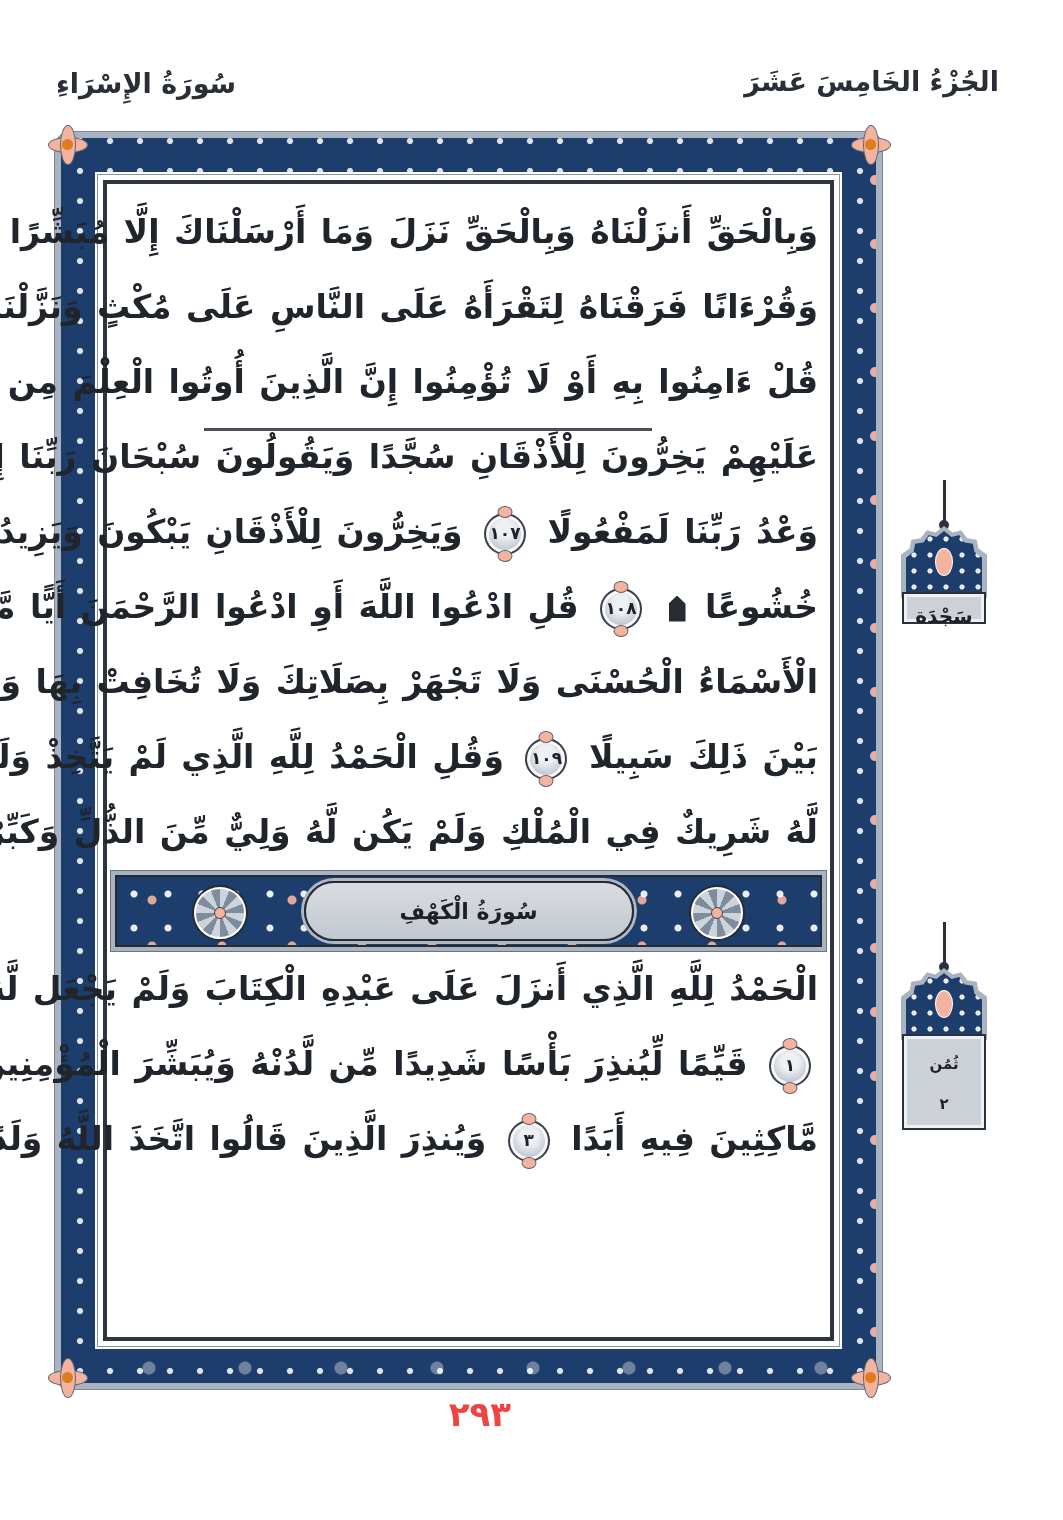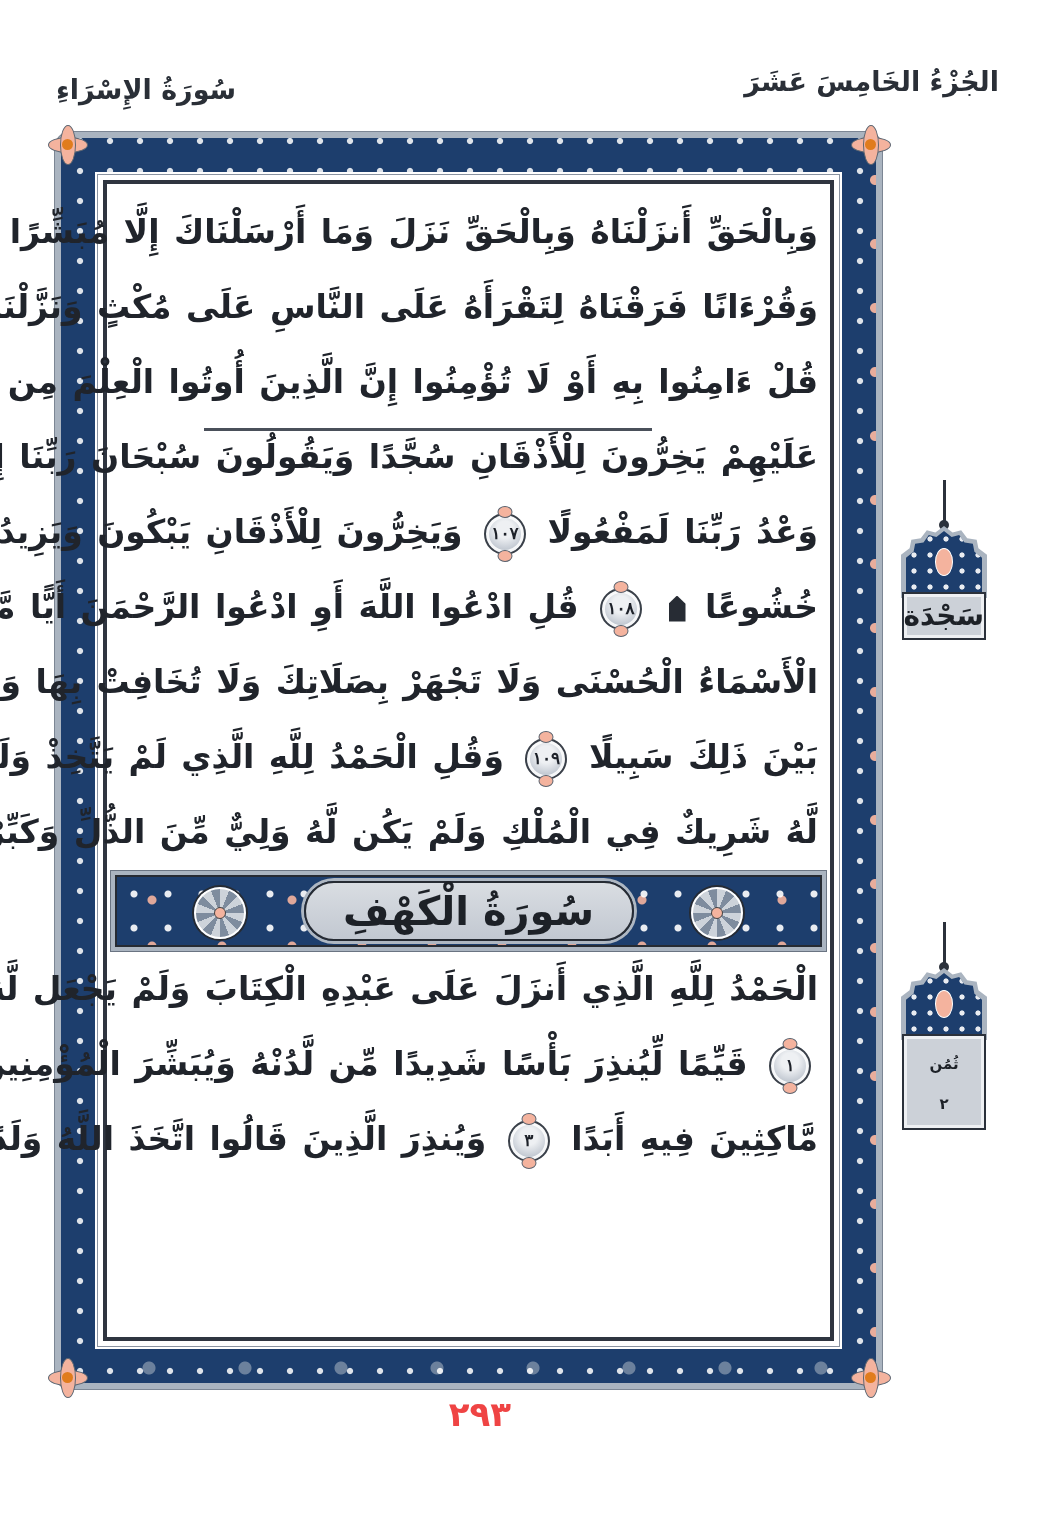--- a/index.html
+++ b/index.html
@@ -7,21 +7,21 @@
     --ink:#23272e; --plaque:#ccd1d8; --paper:#ffffff;
   }
   *{margin:0;padding:0;box-sizing:border-box;}
   html,body{background:#fff;}
   body{
     width:1063px;height:1520px;position:relative;overflow:hidden;
     font-family:"DejaVu Sans",sans-serif;color:var(--ink);
   }
   
   .hdr{position:absolute;font-size:27px;font-weight:bold;color:#2a2f37;}
-  .hdr-left{top:74px;left:56px;}
+  .hdr-left{top:68px;left:56px;}
   .hdr-right{top:66px;right:64px;}
   
   .frame-outer{
     position:absolute;left:55px;top:132px;width:827px;height:1257px;
     background:var(--silver);border-radius:16px;
     box-shadow:0 0 0 1px #7c8694;
   }
   .frame-band{
     position:absolute;inset:6px;border-radius:10px;background-color:var(--navy);
     background-image:
@@ -57,21 +57,21 @@
   .bismillah{
     height:70px;line-height:70px;text-align:center;text-align-last:center;
     font-size:31px;
   }
   .verse-badge{
     display:inline-flex;align-items:center;justify-content:center;
     width:42px;height:42px;border-radius:50%;position:relative;
     border:2.5px solid #3a4049;vertical-align:middle;margin:0 7px;
     background:radial-gradient(circle at 50% 38%,#eef0f3 28%,#bcc3cd 72%,#99a3b1);
     box-shadow:inset 0 0 0 3px rgba(255,255,255,.85);
-    font-size:17px;line-height:1;font-weight:bold;color:#1d2129;font-family:Liberation Serif, serif;
+    font-size:17px;line-height:1;font-weight:bold;color:#1d2129;
   }
   .verse-badge::before,.verse-badge::after{
     content:"";position:absolute;left:50%;transform:translateX(-50%);
     width:13px;height:10px;background:var(--salmon);border-radius:50%;
     border:1px solid #59626e;
   }
   .verse-badge::before{top:-9px;} .verse-badge::after{bottom:-9px;}
   .sajdah-glyph{
     display:inline-block;width:17px;height:26px;margin:0 5px;vertical-align:middle;
     background:#272c34;clip-path:polygon(50% 0,100% 32%,100% 100%,0 100%,0 32%);
@@ -98,21 +98,21 @@
     content:"";position:absolute;inset:18px;border-radius:50%;background:var(--salmon);
     border:1px solid #444;
   }
   .br-left{left:11%;} .br-right{right:11%;}
   .cartouche{
     min-width:330px;height:60px;padding:0 36px;z-index:2;
     display:flex;align-items:center;justify-content:center;
     background:linear-gradient(#d9dde2,#c2c8d1);
     border:2.5px solid #262b33;border-radius:32px;
     box-shadow:0 0 0 3px #aeb7c2;
-    font-size:40px;font-weight:bold;color:#1d2127;
+    font-size:22px;font-weight:bold;color:#1d2127;
   }
   
   .margin-marker{position:absolute;width:96px;text-align:center;}
   .mm-sajdah{left:896px;top:480px;} .mm-thumn{left:896px;top:922px;}
   .finial{width:3px;height:46px;background:#2b313b;margin:0 auto;position:relative;}
   .finial::after{
     content:"";position:absolute;bottom:-4px;left:-3.5px;width:10px;height:10px;
     border-radius:50%;background:#2b313b;
   }
   .dome{
@@ -127,21 +127,21 @@
   }
   .dome-fill::after{
     content:"";position:absolute;left:50%;top:26%;transform:translateX(-50%);
     width:16px;height:26px;border-radius:50%;background:var(--salmon);border:1px solid #fff;
   }
   .plaque{
     position:relative;margin:-6px auto 0;width:84px;background:var(--plaque);
     border:2.5px solid #2b313b;box-shadow:inset 0 0 0 3px #eef0f3;
     font-weight:bold;color:#1d2127;z-index:2;
   }
-  .plaque-one{height:48px;line-height:44px;font-size:28px;}
+  .plaque-one{height:32px;line-height:44px;font-size:20px;}
   .plaque-two{height:96px;padding-top:8px;font-size:15px;line-height:40px;}
   
   .page-number{
     position:absolute;top:1394px;left:405px;width:150px;text-align:center;
     font-size:34px;font-weight:bold;color:#ef4444;
   }
 </style>
 </head>
 <body>
 

